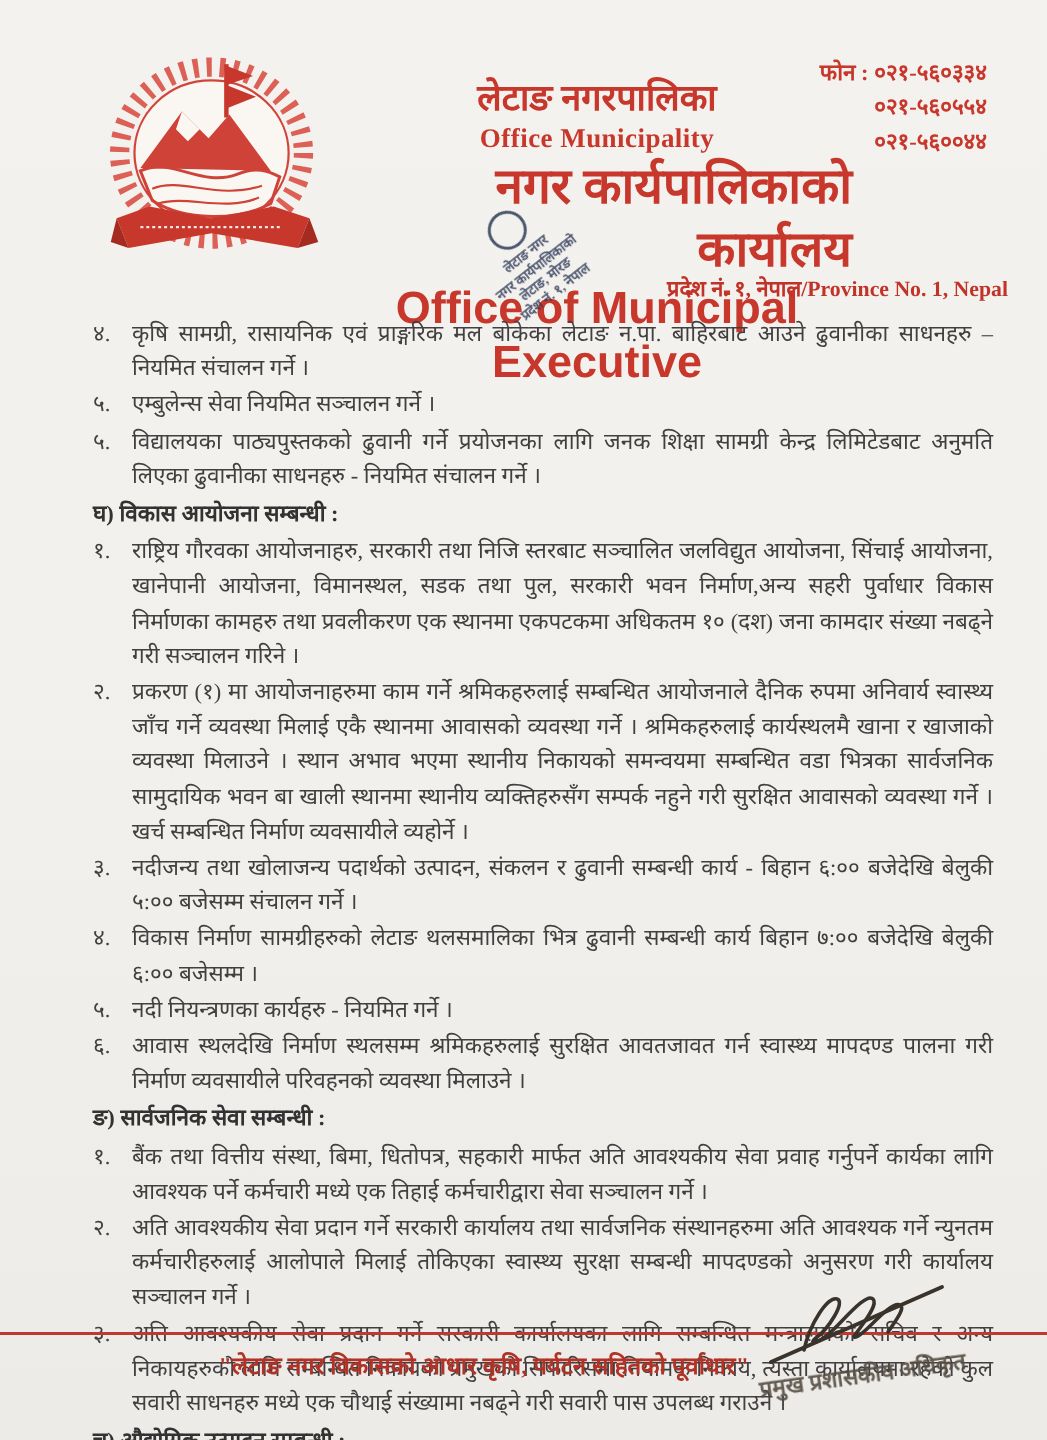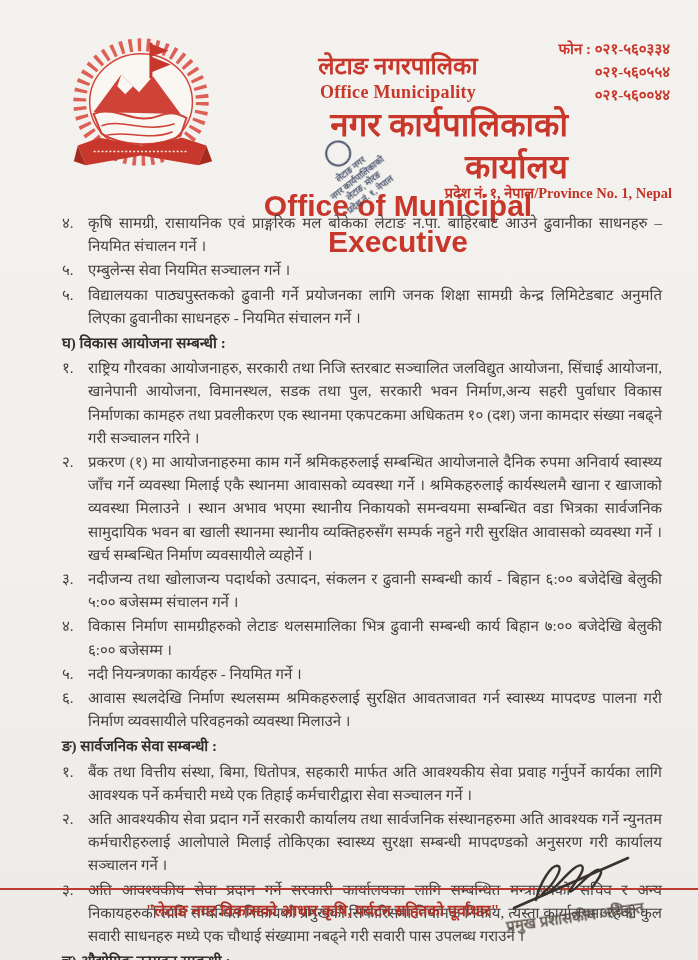--- a/index.html
+++ b/index.html
@@ -10,21 +10,21 @@
     color:#423f40;
   }
   
   .logo{position:absolute;left:60px;top:34px;width:168px;height:146px;}
   .head-center{position:absolute;left:228px;top:36px;width:340px;text-align:center;color:#c8372b;margin-top:16px;}
   .h-np-small{font-size:24px;font-weight:bold;line-height:28px;}
   .h-en-small{font-size:18px;font-weight:bold;line-height:24px;letter-spacing:.3px;}
   .h-np-big{font-size:33px;font-weight:bold;line-height:42px;text-align:right;}
   .h-en-big{font-size:30px;font-weight:bold;line-height:36px;font-family:Liberation Sans, sans-serif;}
   .h-loc{font-size:16px;line-height:26px;color:#cf4237;}
-  .phones{position:absolute;right:28px;top:38px;text-align:right;color:#c8372b;font-size:15px;line-height:23px;font-weight:bold;}
+  .phones{position:absolute;right:40px;top:38px;text-align:right;color:#c8372b;font-size:15px;line-height:23px;font-weight:bold;}
   .province-block{position:absolute;right:26px;top:184px;text-align:right;}
   .province{color:#c13328;font-size:14.5px;line-height:19px;font-weight:bold;}
   .email{color:#df5b4e;font-size:14px;line-height:19px;}
   
   .stamp{
     position:absolute;left:303px;top:144px;width:110px;
     transform:rotate(-38deg);transform-origin:40px 40px;
     color:#2e3a58;opacity:.85;text-align:center;
     font-size:9px;line-height:10.5px;font-weight:bold;
     filter:blur(.3px);

